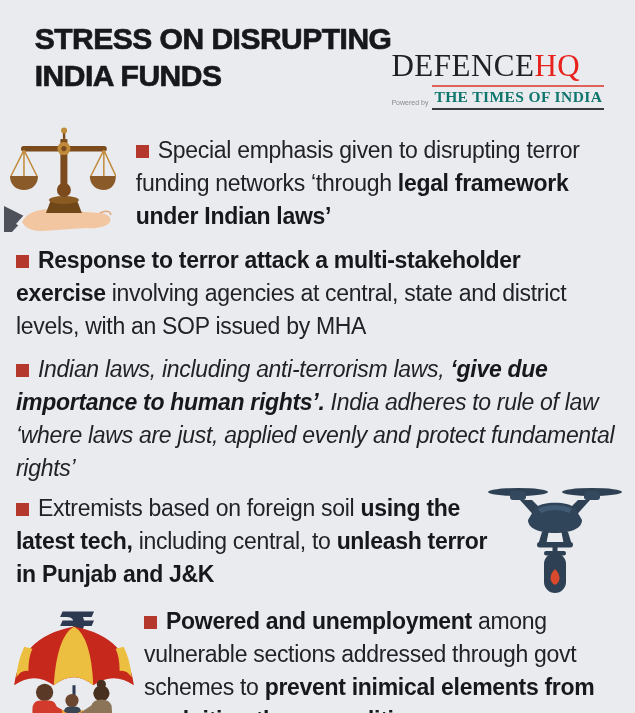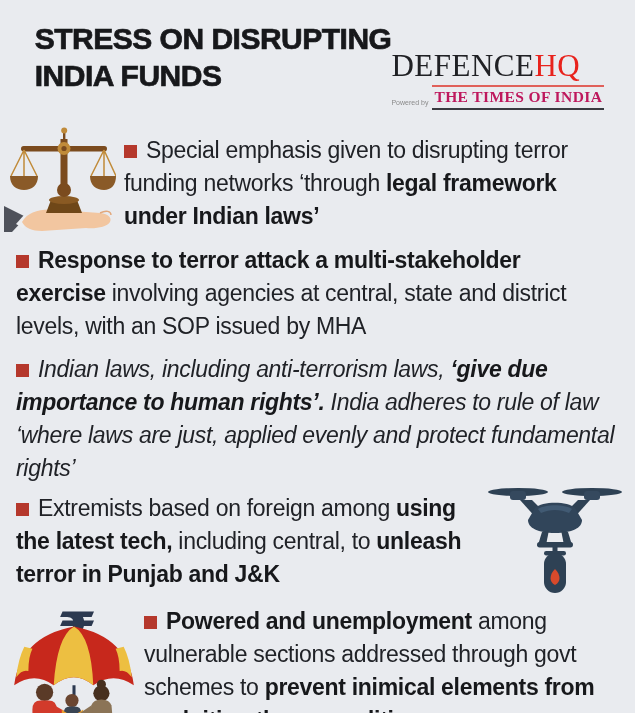--- a/index.html
+++ b/index.html
@@ -18,32 +18,32 @@
          letter-spacing:-0.5px;color:#17181b;
          -webkit-text-stroke:0.7px #17181b;}
   .logo{margin-top:6px;text-align:left;}
   .logo-main{font-family:"Liberation Serif", serif;font-weight:normal;
              font-size:31px;line-height:31px;letter-spacing:0.5px;white-space:nowrap;margin-top:24px;}
   .logo-defence{color:#202125;}
   .logo-hq{color:#e8231d;}
   .logo-sub{display:flex;align-items:flex-end;gap:4px;margin-top:4px;}
   .powered{font-size:7px;color:#8a8a8a;padding-bottom:4px;white-space:nowrap;}
   .toi{font-family:"Liberation Serif", serif;font-weight:bold;font-size:15.5px;
-       color:#be185d;letter-spacing:0.4px;white-space:nowrap;
+       color:#0f766e;letter-spacing:0.4px;white-space:nowrap;
        border-top:2px solid #e0605a;border-bottom:2px solid #393a40;
        padding:1px 2px 2px 2px;}
 
   
   .txt{font-size:23px;line-height:33px;margin:0;letter-spacing:-0.3px;}
   .txt .b{font-weight:700;color:#17181b;}
   .sq{display:inline-block;width:13px;height:13px;background:#b5382c;
       margin-right:9px;vertical-align:baseline;}
 
   .row{display:flex;}
-  .s1{margin:13px 0 0 4px;gap:8px;}
+  .s1{margin:13px 0 0 4px;gap:20px;}
   .w1{width:500px;margin-top:11px;}
   .s2{margin:11px 0 8px 16px;}
   .w2{width:600px;}
   .s3{margin:10px 0 0 16px;font-style:italic;}
   .w3{width:606px;}
   .s4{margin:-3px 0 0 16px;}
   .w4{width:472px;margin-top:10px;}
   .drone-box{margin-top:0;}
   .s5{margin:0 0 0 10px;gap:6px;}
   .w5{width:486px;margin-top:9px;}
@@ -100,21 +100,21 @@
 
   <section class="s2">
     <p class="txt w2"><span class="sq"></span><span class="b">Response to terror attack a multi-stakeholder exercise</span><span> involving agencies at central, state and district levels, with an SOP issued by MHA</span></p>
   </section>
 
   <section class="s3">
     <p class="txt w3"><span class="sq"></span><span>Indian laws, including anti-terrorism laws, </span><span class="b">‘give due importance to human rights’.</span><span> India adheres to rule of law ‘where laws are just, applied evenly and protect fundamental rights’</span></p>
   </section>
 
   <section class="row s4">
-    <p class="txt w4"><span class="sq"></span><span>Extremists based on foreign among </span><span class="b">using the latest tech,</span><span> including central, to </span><span class="b">unleash terror in Punjab and J&amp;K</span></p>
+    <p class="txt w4"><span class="sq"></span><span>Extremists based on foreign soil </span><span class="b">using the latest tech,</span><span> including central, to </span><span class="b">unleash terror in Punjab and J&amp;K</span></p>
     <div class="drone-box">
       <svg width="134" height="114" viewBox="0 0 134 112">
         <ellipse cx="30" cy="9" rx="30" ry="4" fill="#2e4154"></ellipse>
         <ellipse cx="104" cy="9" rx="30" ry="4" fill="#2e4154"></ellipse>
         <rect x="22" y="8" width="16" height="9" rx="3" fill="#35495e"></rect>
         <rect x="96" y="8" width="16" height="9" rx="3" fill="#35495e"></rect>
         <polygon points="32,17 44,17 60,33 50,37" fill="#2e4154"></polygon>
         <polygon points="102,17 90,17 74,33 84,37" fill="#2e4154"></polygon>
         <path d="M47,25 C54,18 80,18 87,25 L94,37 C94,45 84,50 67,50 C50,50 40,45 40,37 Z" fill="#31455a"></path>
         <path d="M50,26 C58,21 76,21 84,26 L81,30 C72,26 62,26 53,30 Z" fill="#415a73"></path>

